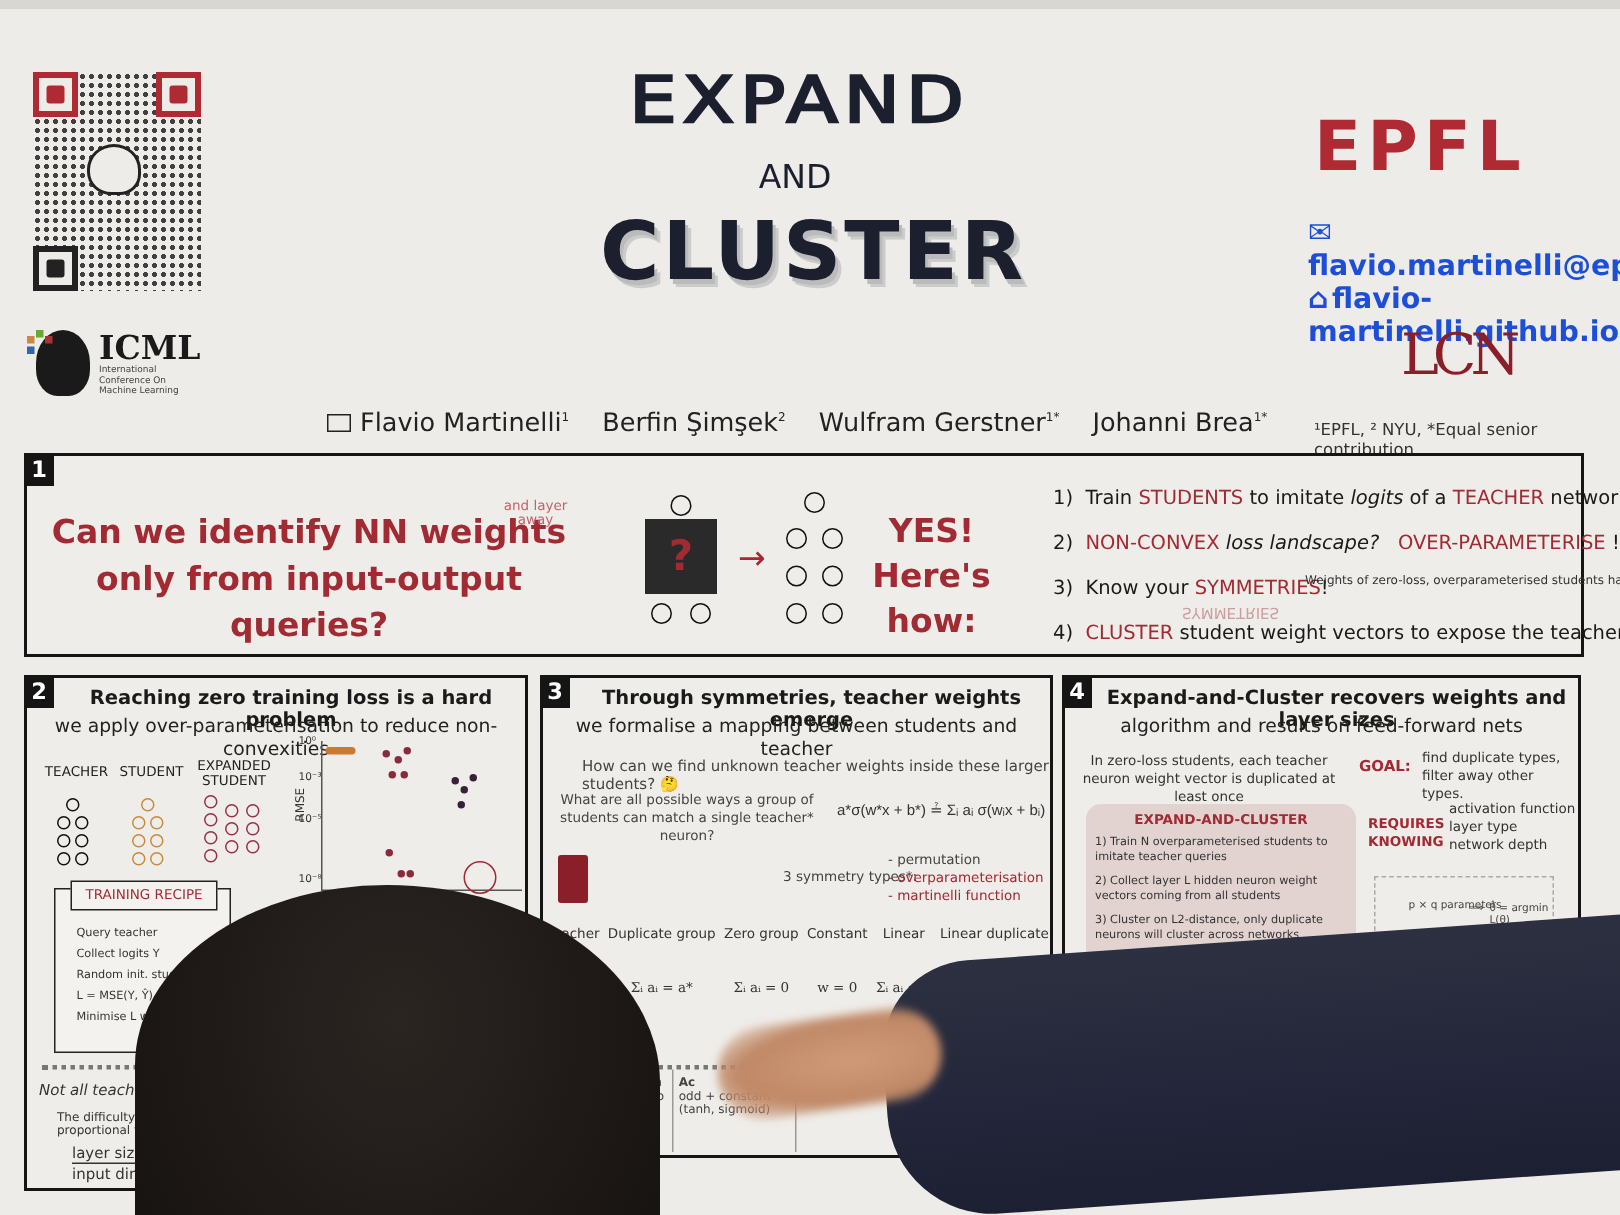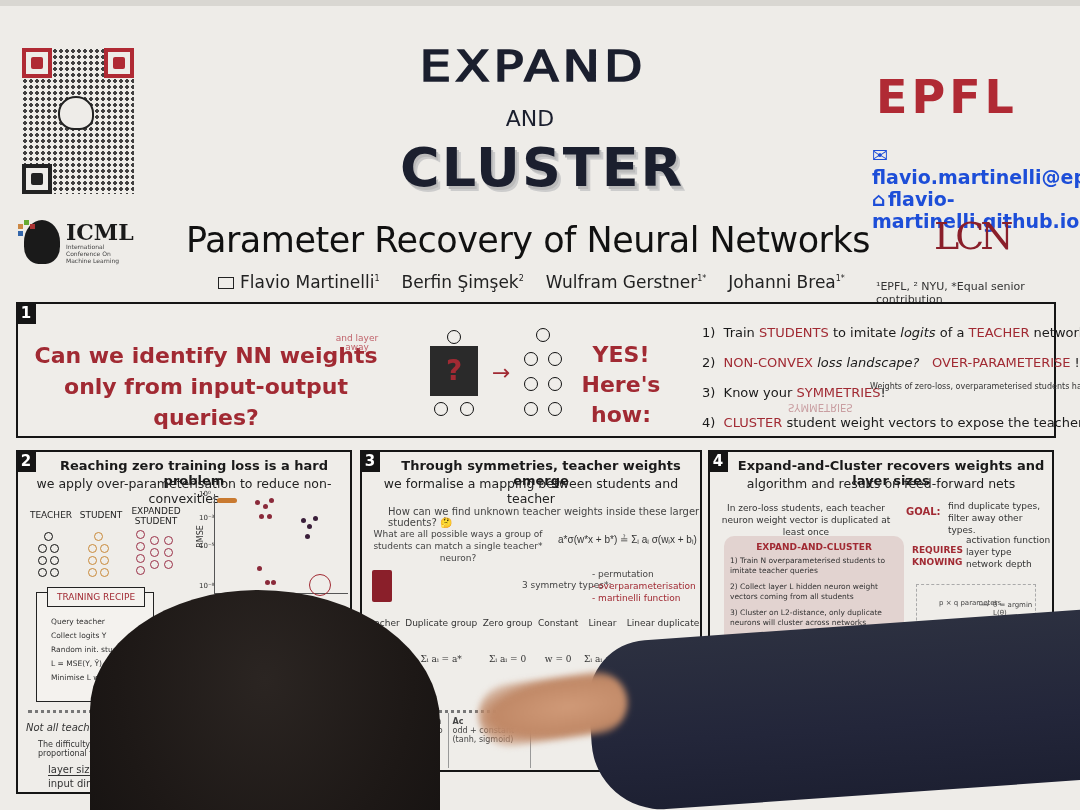--- a/index.html
+++ b/index.html
@@ -130,21 +130,20 @@
     <div class="icml-logo"></div>
     <div class="icml-text">
       <div class="big">ICML</div>
       <div class="small">International Conference On Machine Learning</div>
     </div>
   </div>
 
   <div class="title-expand">EXPAND</div>
   <div class="title-and">AND</div>
   <div class="title-cluster">CLUSTER</div>
-  <div class="subtitle">Parameter Recovery of Neural Networks</div>
 
   <div class="authors">
     <span><span class="mail"></span><span>Flavio Martinelli</span><sup>1</sup></span>
     <span><span>Berfin Şimşek</span><sup>2</sup></span>
     <span><span>Wulfram Gerstner</span><sup>1*</sup></span>
     <span><span>Johanni Brea</span><sup>1*</sup></span>
   </div>
 
   <div class="epfl">EPFL</div>
   <div class="contact">

